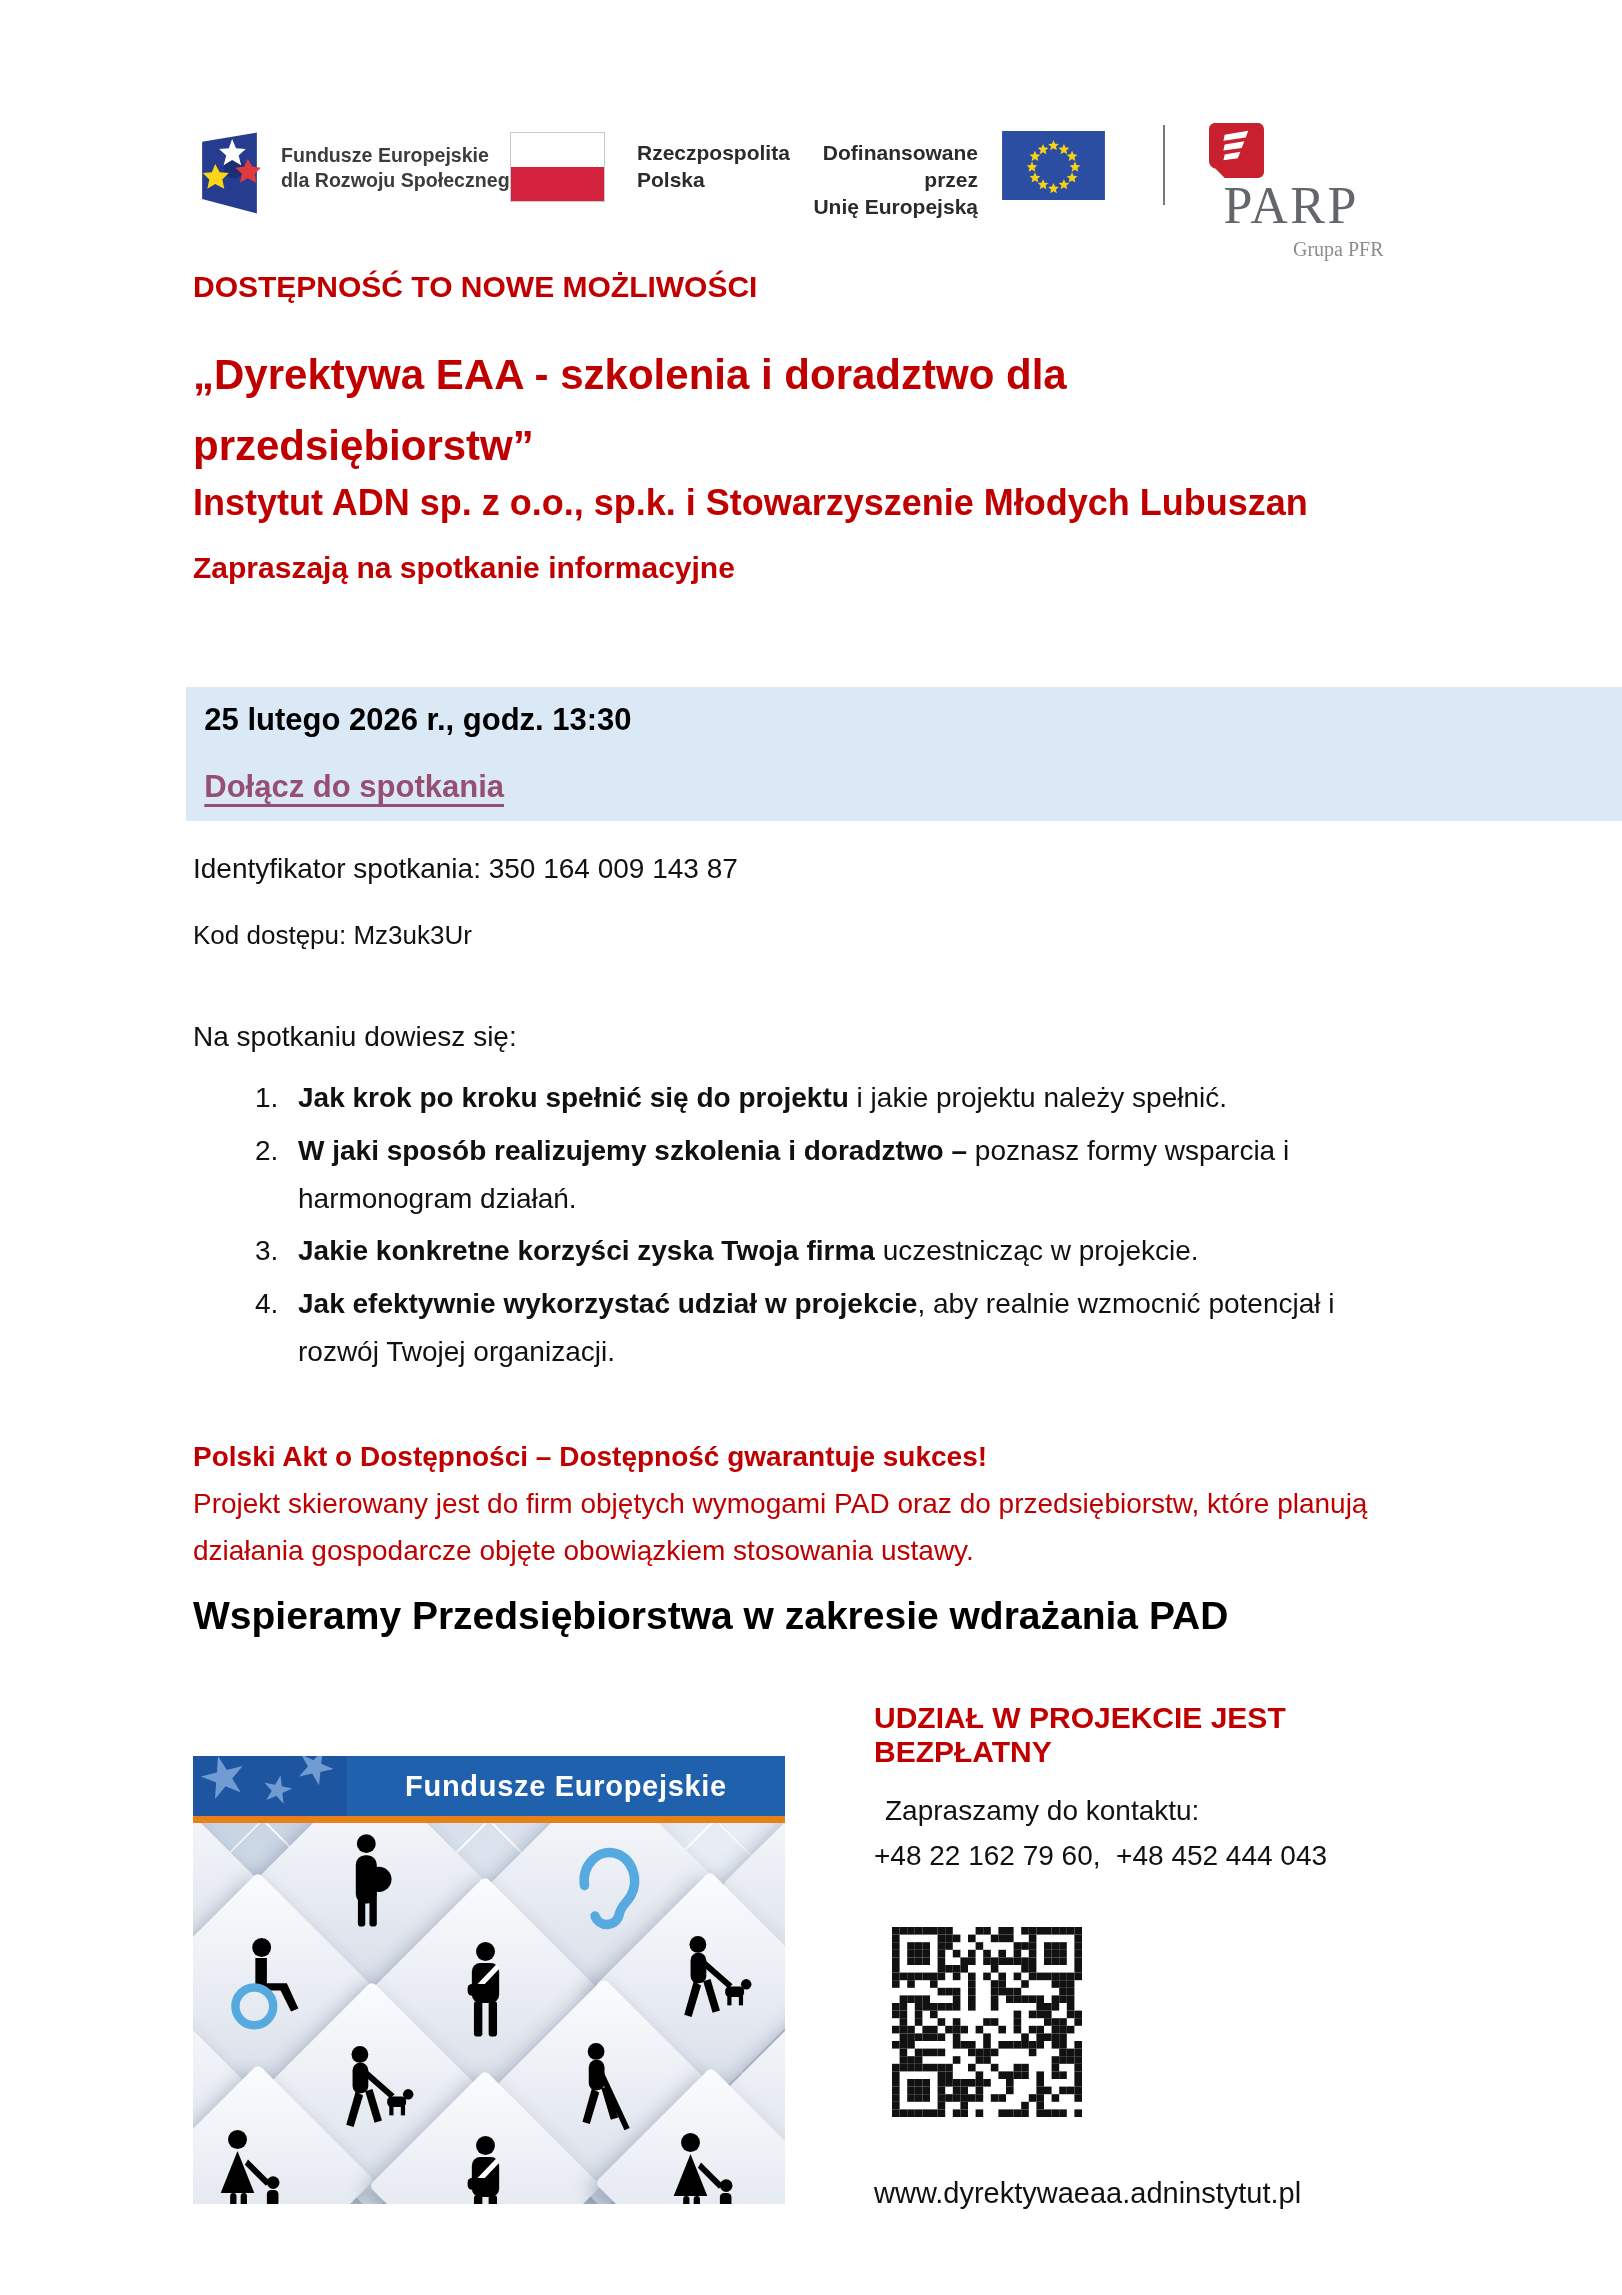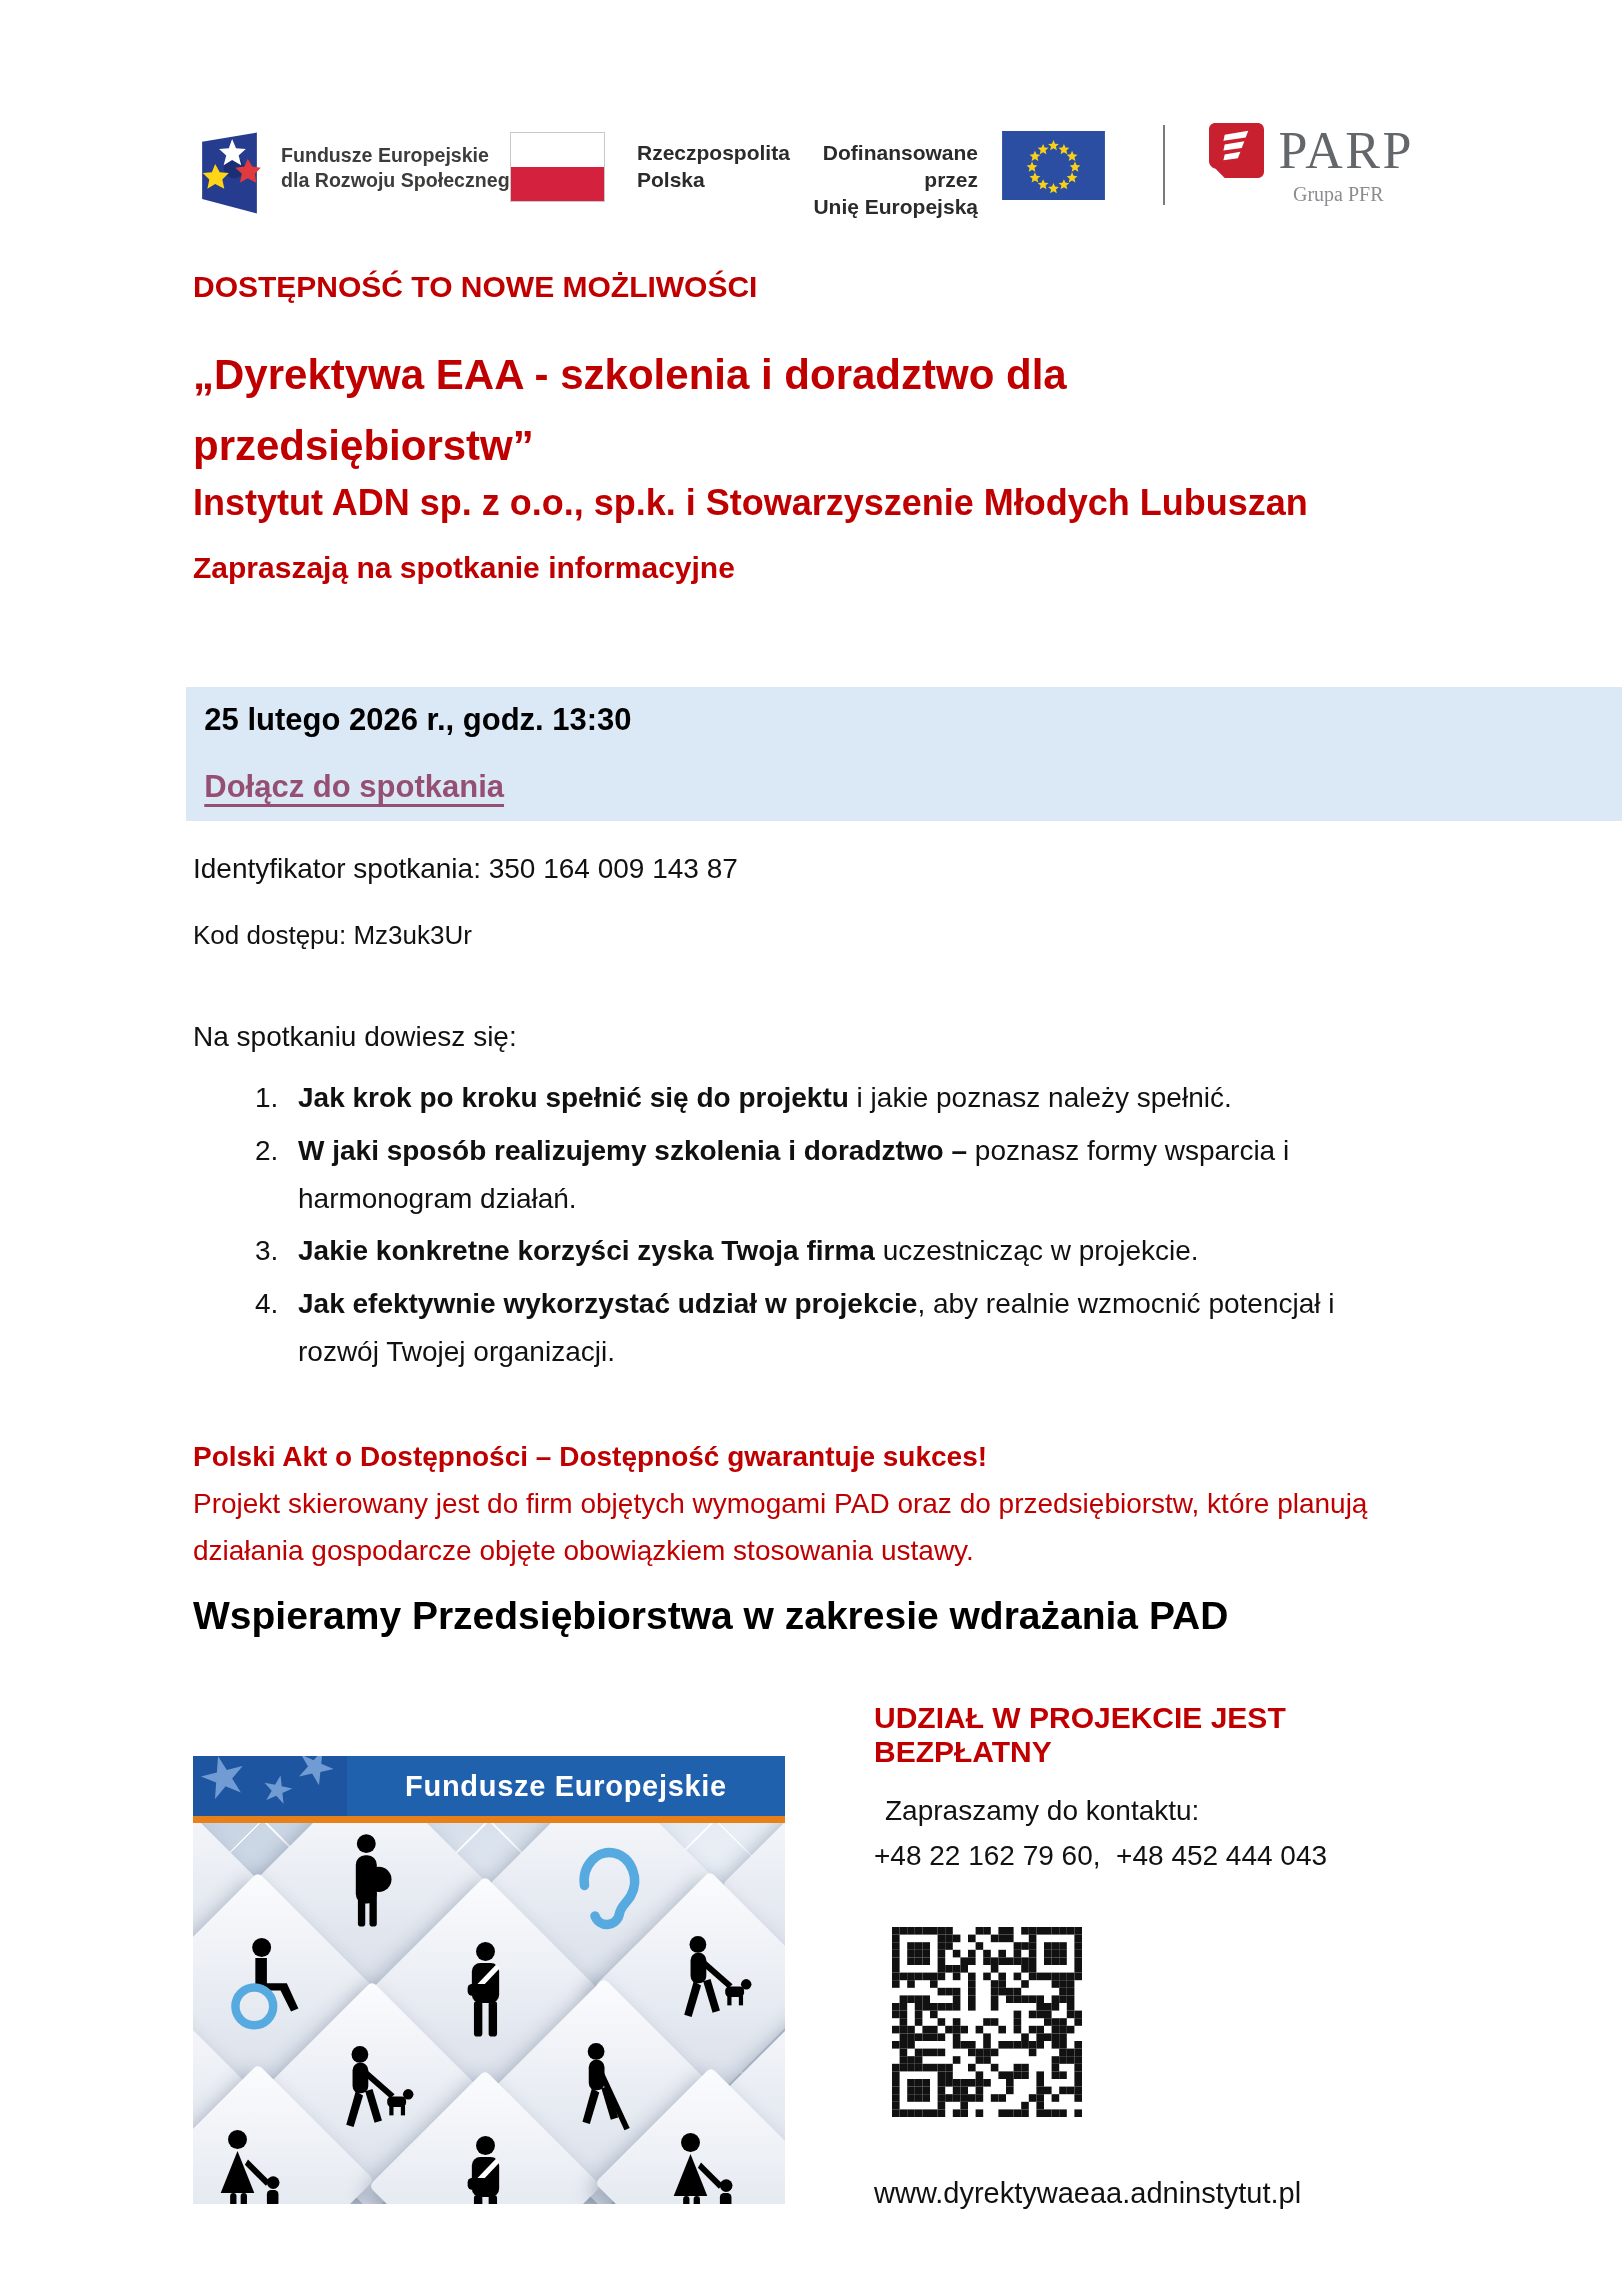--- a/index.html
+++ b/index.html
@@ -11,21 +11,21 @@
   .logos{position:absolute;left:193px;top:118px;width:1263px;height:108px;}
   .fe-text{position:absolute;left:88px;top:25px;font-size:19.6px;font-weight:bold;color:#3c3c3b;line-height:25px;}
   .flag-pl{position:absolute;left:317px;top:14.4px;width:93px;height:68px;border:0.7px solid #c9c9c9;}
   .flag-pl .w{height:50%;background:#fff;}
   .flag-pl .r{height:50%;background:#d4213d;}
   .rp-text{position:absolute;left:444px;top:21px;font-size:21px;font-weight:bold;color:#2b2b2b;line-height:27px;}
   .dof-text{position:absolute;left:599px;top:21px;width:186px;text-align:right;font-size:21px;font-weight:bold;color:#2b2b2b;line-height:27px;}
   .flag-eu{position:absolute;left:809px;top:13px;}
   .hdr-divider{position:absolute;left:970px;top:6.5px;width:2px;height:80px;background:#7a7a7a;}
   .parp{position:absolute;left:1016px;top:5.2px;width:249px;}
-  .parp-row{display:flex;align-items:flex-start;}
+  .parp-row{display:flex;align-items:flex-start;flex-direction:column;}
   .parp-word{font-family:"Liberation Serif",serif;font-size:52px;color:#63666a;letter-spacing:2.6px;margin-left:14.4px;line-height:56px;}
   .parp-group{font-family:"Liberation Serif",serif;font-size:20px;color:#8a8c8f;margin:3.9px 0 0 84px;}
 
   
   .kicker{position:absolute;left:193px;top:270px;font-size:30px;font-weight:bold;color:var(--red);}
   .title{position:absolute;left:193px;top:339px;width:1086px;font-size:42px;font-weight:bold;color:var(--red);line-height:71px;}
   .organizers{position:absolute;left:193px;top:482px;font-size:36px;font-weight:bold;color:var(--red);}
   .invitation{position:absolute;left:193px;top:551px;font-size:30px;font-weight:bold;color:var(--red);}
 
   
@@ -215,21 +215,21 @@
     <div class="meet-date">25 lutego 2026 r., godz. 13:30</div>
     <span class="join-link">Dołącz do spotkania</span>
   </div>
   <div class="meet-id">Identyfikator spotkania: 350 164 009 143 87</div>
   <div class="meet-code">Kod dostępu: Mz3uk3Ur</div>
 
   <div class="agenda-intro">Na spotkaniu dowiesz się:</div>
   <div class="agenda">
     <div class="row">
       <span class="num">1.</span>
-      <span class="txt"><span class="b">Jak krok po kroku spełnić się do projektu</span><span> i jakie poznasz należy spełnić.</span></span>
+      <span class="txt"><span class="b">Jak krok po kroku spełnić się do projektu</span><span> i jakie projektu należy spełnić.</span></span>
     </div>
     <div class="row">
       <span class="num">2.</span>
       <span class="txt"><span class="b">W jaki sposób realizujemy szkolenia i doradztwo –</span><span> poznasz formy wsparcia i harmonogram działań.</span></span>
     </div>
     <div class="row">
       <span class="num">3.</span>
       <span class="txt"><span class="b">Jakie konkretne korzyści zyska Twoja firma</span><span> uczestnicząc w projekcie.</span></span>
     </div>
     <div class="row">

